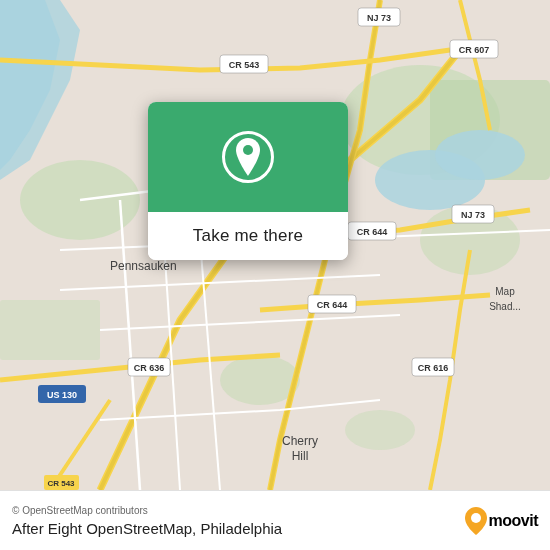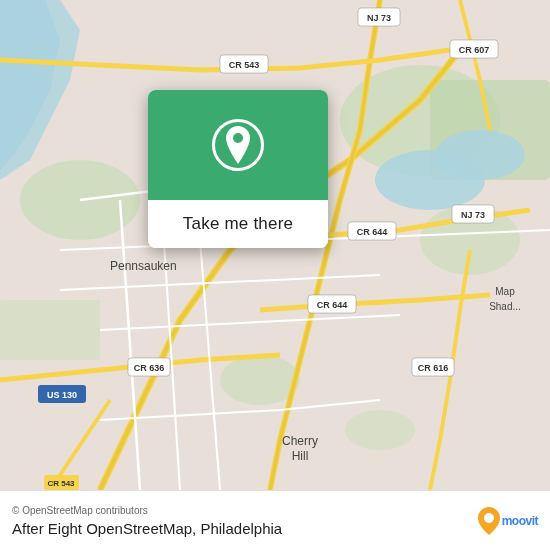--- a/index.html
+++ b/index.html
@@ -21,23 +21,23 @@
 
     
     #map-svg {
       width: 100%;
       height: 100%;
     }
 
     
     #popup-card {
       position: absolute;
-      top: 90px;
+      top: 102px;
       left: 148px;
-      width: 180px;
+      width: 200px;
       background: white;
       border-radius: 8px;
       box-shadow: 0 4px 16px rgba(0,0,0,0.35);
       overflow: hidden;
       display: flex;
       flex-direction: column;
       align-items: center;
     }
 
     #popup-green-area {
@@ -107,23 +107,23 @@
       align-items: center;
       gap: 2px;
     }
 
     #moovit-pin {
       width: 22px;
       height: 28px;
     }
 
     #moovit-text {
-      font-size: 12px;
+      font-size: 16px;
       font-weight: 700;
-      color: #3b82f6;
+      color: #000000;
       letter-spacing: -0.5px;
       text-align: right;
     }
   </style>
 </head>
 <body>
 
 <div id="map-container">
   
   <svg id="map-svg" viewBox="0 0 550 490" xmlns="http://www.w3.org/2000/svg">

